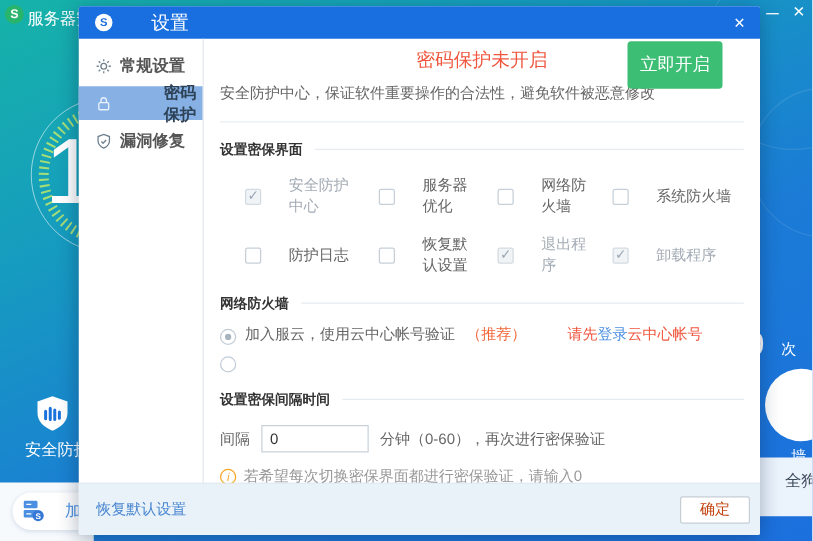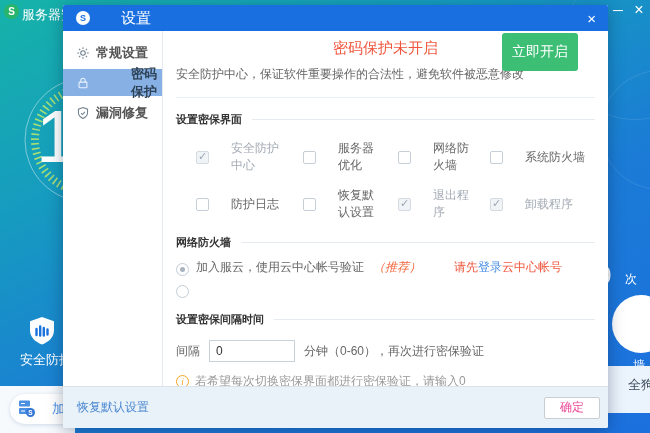--- a/index.html
+++ b/index.html
@@ -61,35 +61,35 @@
   .cbx .box { width:13px; height:13px; border:1px solid #c6cfd8; border-radius:2px; background:#fff;
     position:relative; flex:none; }
   .cbx.checked .box::after { content:"\2713"; position:absolute; left:1px; top:-2px; font-size:11px; color:#9aa7b4; }
   .cbx.disabled { color:#a3abb4; cursor:default; }
   .cbx.disabled .box { background:#f1f4f7; border-color:#d3dae1; }
   .radio-row { display:flex; align-items:flex-end; gap:7px; margin-top:9px; font-size:12px; color:#666; }
   .radio { width:13px; height:13px; border:1px solid #c2ccd6; border-radius:50%; background:#fff;
     position:relative; flex:none; }
   .radio.on::after { content:""; position:absolute; left:3px; top:3px; width:5px; height:5px;
     border-radius:50%; background:#a7b3bf; }
-  .opt-tag { color:#f2683c; margin-left:2px;font-style:italic; }
+  .opt-tag { color:#f2683c; margin-left:2px; }
   .hint { margin-left:26px; color:#f0563e; }
   .hint-link { color:#4a8fe2; cursor:pointer; }
   .interval-row { display:flex; align-items:center; gap:9px; margin-top:13px; font-size:12px; color:#666; }
   .interval-input { width:86px; height:22px; border:1px solid #c9d2db; font-size:12px; padding:0 6px;
     color:#333; font-family:inherit; }
   .note-row { display:flex; align-items:center; gap:6px; margin-top:11px; font-size:12px; color:#999; }
   .info-i { width:13px; height:13px; border-radius:50%; border:1px solid #f5a623; color:#f5a623;
     font-size:9px; line-height:12px; text-align:center; font-style:italic; flex:none; }
   .dlg-footer { position:absolute; left:0; right:0; bottom:0; height:42px; background:#e9f1f9;
     border-top:1px solid #d8e3ee; display:flex; align-items:center; padding:0 8px 0 14px;
     border-radius:0 0 2px 2px; }
   .restore-link { font-size:12px; color:#4a87d0; cursor:pointer; }
   .ok-btn { margin-left:auto; background:#fff; border:1px solid #c6ced6; border-radius:2px;
-    font-size:12px; color:#ec4899; padding:0 15px; height:22px; cursor:pointer; }
+    font-size:12px; color:#c2410c; padding:0 15px; height:22px; cursor:pointer; }
 </style>
 </head>
 <body>
 
 <div class="stage">
 
   <div>
     <div class="deco-ring" style="left:560px; top:-30px; width:150px; height:150px;"></div>
     <div class="deco-ring" style="left:600px; top:70px; width:120px; height:120px;"></div>
 

